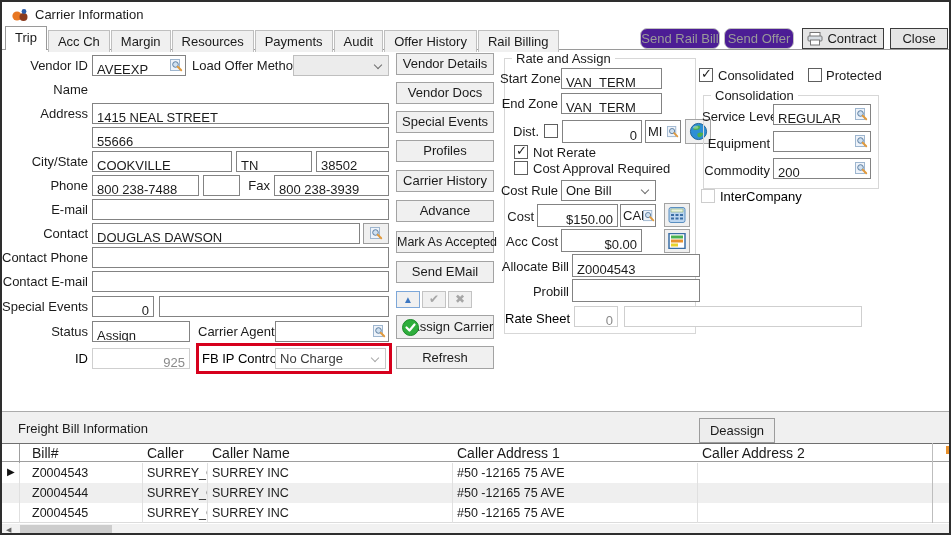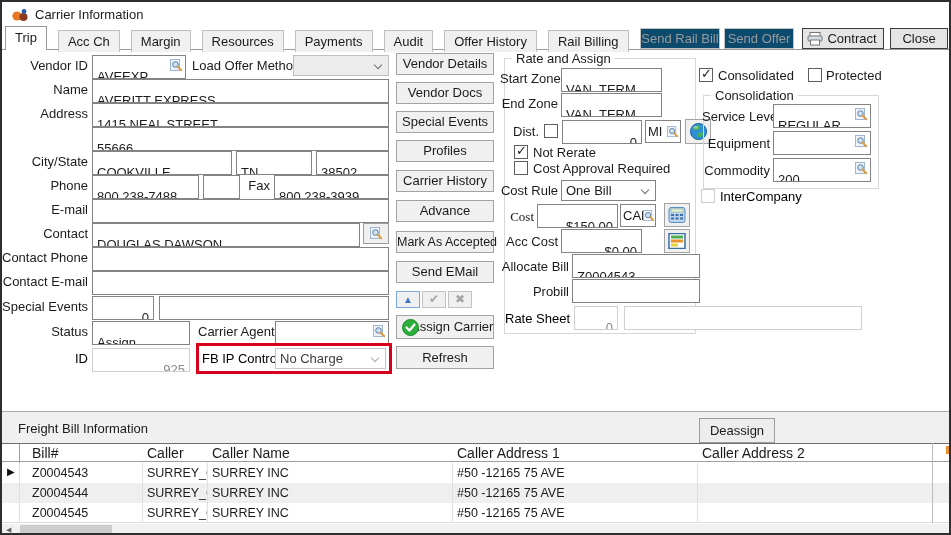--- a/index.html
+++ b/index.html
@@ -8,47 +8,47 @@
     position:relative; width:951px; height:535px; background:#fff;
     border:2px solid #2e2e2e; overflow:hidden;
     font-family:"Liberation Sans", sans-serif; font-size:13px; color:#1b1b1b;
   }
   .abs { position:absolute; }
   .lbl { position:absolute; height:21px; line-height:21px; text-align:right; white-space:nowrap; }
   .lbl.left { text-align:left; }
   .lbl.dis { color:#000000; }
   .fld {
     position:absolute; height:21px; line-height:19px; background:#fff;
-    border:1px solid #838383; padding:11px 4px; white-space:nowrap; overflow:hidden;
+    border:1px solid #838383; padding:4px 4px; white-space:nowrap; overflow:hidden;
   }
   .fld.num { text-align:right; }
   .fld.dis { border-color:#cfcfcf; color:#8a8a8a; }
   .mag { position:absolute; right:2px; top:3px; }
   .magbtn { position:absolute; height:21px; border:1px solid #9c9c9c; background:#f0f0f0; }
   .magbtn .mag { right:5px; top:3px; }
   .combo { position:absolute; height:21px; line-height:19px; background:#fff; border:1px solid #838383; padding:0 4px; }
   .combo.dis { background:#ececec; border-color:#bfbfbf; color:#555; }
   .combo.dis2 { border-color:#c7c7c7; color:#3c3c3c; }
   .chev { position:absolute; right:7px; top:6px; width:6px; height:6px;
     border-right:1.5px solid #6e6e6e; border-bottom:1.5px solid #6e6e6e; transform:rotate(45deg); }
   .chk { position:absolute; width:14px; height:14px; background:#fff; border:1px solid #5e5e5e; }
   .chk i { display:none; font-style:normal; position:absolute; left:1px; top:-3px; font-size:13px; color:#1a1a1a; }
   .chk.on i { display:block; }
   .chk.dis { border-color:#cdcdcd; }
   .btn {
     position:absolute; background:#f0f0f0; border:1px solid #a3a3a3; text-align:center;
     line-height:20px; white-space:nowrap; cursor:default;
   }
   .btn.hdr { line-height:19px; }
-  .btn.disab { background:#0c4a6e; border-color:#c2c2c2; color:#9a9a9a; }
+  .btn.disab { background:#4c1d95; border-color:#c2c2c2; color:#9a9a9a;border-radius:7px; }
   .btn.dark { border-color:#3c3c3c; background:#e5e5e5; }
   .grp { position:absolute; border:1px solid #d7d7d7; }
   .grp .gtitle { position:absolute; top:-8px; left:7px; background:#fff; padding:0 4px; height:15px; line-height:15px; }
   .tab { height:22px; line-height:21px; padding:0 9px; background:#f0f0f0;
-    border:1px solid #bfbfbf; border-bottom:none; margin-right:11px; }
+    border:1px solid #bfbfbf; border-bottom:none; margin-right:1px; }
   .tab.active { background:#fff; border-color:#9a9a9a; height:24px; position:relative; top:-2px; z-index:3; }
   .smbtn { position:absolute; width:24px; height:17px; border:1px solid #c3c3c3; background:#f0f0f0;
     text-align:center; line-height:15px; font-size:10px; }
   .gridline { position:absolute; width:1px; background:#e0e0e0; }
   .hcell { position:absolute; height:18px; line-height:18px; font-size:14px; white-space:nowrap; }
   .cell  { position:absolute; height:20px; line-height:20px; font-size:12.5px; white-space:nowrap; overflow:hidden; }
   .redbox { position:absolute; border:3px solid #d6001c; z-index:5; }
 </style>
 </head>
 <body>
@@ -97,21 +97,20 @@
         <circle cx="5.5" cy="5.5" r="2.8" fill="#cfe0f0" stroke="#5b7da0"></circle>
         <line x1="7.8" y1="7.8" x2="11.2" y2="11.2" stroke="#e09a3e" stroke-width="2" stroke-linecap="round"></line>
       </svg>
   </div>
   <div class="lbl left" style="left:190px;top:53px;width:100px;">Load Offer Method</div>
   <div class="combo dis" style="left:291px;top:53px;width:96px;">
     <span></span><span class="chev"></span>
   </div>
 
   <div class="lbl" style="left:16px;top:77px;width:70px;">Name</div>
-  <div class="fld" style="left:90px;top:77px;width:297px;">AVERITT EXPRESS</div>
 
   <div class="lbl" style="left:16px;top:101px;width:70px;">Address</div>
   <div class="fld" style="left:90px;top:101px;width:297px;">1415 NEAL STREET</div>
   <div class="fld" style="left:90px;top:125px;width:297px;">55666</div>
 
   <div class="lbl" style="left:16px;top:149px;width:70px;">City/State</div>
   <div class="fld" style="left:90px;top:149px;width:140px;">COOKVILLE</div>
   <div class="fld" style="left:234px;top:149px;width:76px;">TN</div>
   <div class="fld" style="left:314px;top:149px;width:73px;">38502</div>
 
@@ -220,21 +219,21 @@
     </span>
   <div class="lbl left" style="left:531px;top:140px;width:90px;">Not Rerate</div>
   <span class="chk" style="left:512px;top:159px;"></span>
   <div class="lbl left" style="left:531px;top:156px;width:160px;">Cost Approval Required</div>
 
   <div class="lbl" style="left:498px;top:178px;width:58px;">Cost Rule</div>
   <div class="combo" style="left:559px;top:178px;width:95px;">
     <span>One Bill</span><span class="chev"></span>
   </div>
 
-  <div class="lbl" style="left:503px;top:204px;width:29px;font-family:Liberation Serif, serif;">Cost</div>
+  <div class="lbl" style="left:503px;top:204px;width:29px;">Cost</div>
   <div class="fld num" style="left:535px;top:202px;width:81px;height:23px;line-height:21px;">$150.00</div>
   <div class="fld" style="left:618px;top:202px;width:36px;height:23px;line-height:21px;padding:0 2px;">
     <span>CAD</span>
     <svg class="mag" style="top:5px;right:0px;" width="12" height="12" viewBox="0 0 13 13">
         <rect x="0.5" y="0.5" width="9" height="11" fill="#eef3fa" stroke="#9eb6cf"></rect>
         <circle cx="5.5" cy="5.5" r="2.8" fill="#cfe0f0" stroke="#5b7da0"></circle>
         <line x1="7.8" y1="7.8" x2="11.2" y2="11.2" stroke="#e09a3e" stroke-width="2" stroke-linecap="round"></line>
       </svg>
   </div>
   <div class="btn" style="left:662px;top:201px;width:26px;height:24px;">

